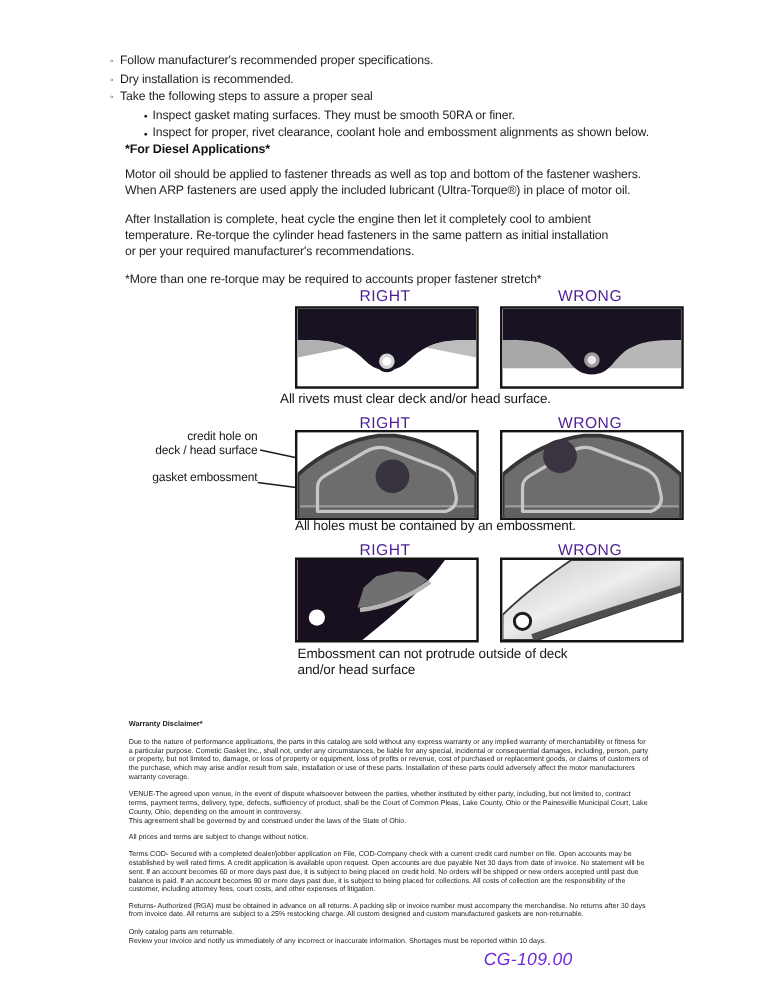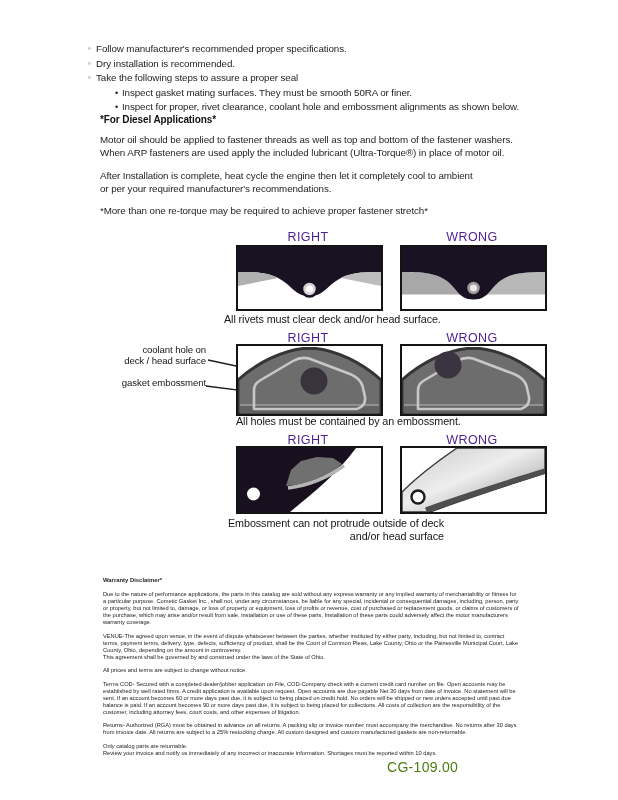--- a/index.html
+++ b/index.html
@@ -32,21 +32,21 @@
   .caption{position:absolute;font-size:10.8px;letter-spacing:-0.1px;color:#161616;line-height:12.5px;}
   .callout{
     position:absolute;text-align:right;font-size:9.6px;line-height:10.8px;
     letter-spacing:-0.1px;color:#161616;
   }
   .leader{position:absolute;}
   .warranty{position:absolute;left:103px;top:577px;width:416px;font-size:5.7px;line-height:7px;color:#232323;}
   .warranty h3{margin:0 0 7px 0;font-size:5.9px;font-weight:700;}
   .warranty p{margin:0 0 6.5px 0;}
   .warranty p.tight{margin-bottom:0;}
-  .pagecode{position:absolute;left:387px;top:759px;font-size:14px;letter-spacing:0.3px;color:#4d7c0f;}
+  .pagecode{position:absolute;left:387px;top:759px;font-size:14px;letter-spacing:0.3px;color:#6d28d9;font-style:italic;}
 </style>
 </head>
 <body>
 
 <div class="sheet">
 
 
   <div class="tips">
     <div class="tip">
       <span class="b">◦</span>
@@ -71,23 +71,24 @@
   </div>
 
   <div class="diesel">
     <h2>*For Diesel Applications*</h2>
     <div class="para">
       <div>Motor oil should be applied to fastener threads as well as top and bottom of the fastener washers.</div>
       <div>When ARP fasteners are used apply the included lubricant (Ultra-Torque®) in place of motor oil.</div>
     </div>
     <div class="para">
       <div>After Installation is complete, heat cycle the engine then let it completely cool to ambient</div>
+      <div>temperature. Re-torque the cylinder head fasteners in the same pattern as initial installation</div>
       <div>or per your required manufacturer's recommendations.</div>
     </div>
-    <div class="para">*More than one re-torque may be required to achieve proper fastener stretch*</div>
+    <div class="para">*More than one re-torque may be required to accounts proper fastener stretch*</div>
   </div>
 
   <div class="dlabel" style="left:234px;top:230px;">RIGHT</div>
   <div class="dlabel" style="left:398px;top:230px;">WRONG</div>
 
   <div class="box" style="left:236px;top:245px;">
     <svg width="143" height="62" viewBox="0 0 143 62">
       <rect x="0" y="0" width="143" height="62" fill="#ffffff"></rect>
       <path d="M0,0 H143 V25 C122,25 113,26 103,31 C88,38.5 87,49 71.5,49 C56,49 55,38.5 40,31 C30,26 21,25 0,25 Z" fill="#191222"></path>
       <path d="M0,25 C21,25 30,26 40,31 L0,39 Z" fill="#b0b0b0"></path>
@@ -105,21 +106,21 @@
       <circle cx="71.5" cy="41" r="7.5" fill="#9c9c9c" stroke="#191222" stroke-width="2.5"></circle>
       <circle cx="71.5" cy="41" r="3.5" fill="#e9e9e9"></circle>
     </svg>
   </div>
   <div class="caption" style="left:224px;top:313px;">All rivets must clear deck and/or head surface.</div>
 
   <div class="dlabel" style="left:234px;top:331px;">RIGHT</div>
   <div class="dlabel" style="left:398px;top:331px;">WRONG</div>
 
   <div class="callout" style="left:86px;top:345px;width:120px;">
-    <div>coolant hole on</div>
+    <div>credit hole on</div>
     <div>deck / head surface</div>
   </div>
   <div class="callout" style="left:86px;top:378px;width:120px;">gasket embossment</div>
 
   <svg class="leader" style="left:206px;top:350px;" width="114" height="52" viewBox="0 0 114 52">
     <line x1="2" y1="10" x2="110" y2="33" stroke="#1d1d1d" stroke-width="1.3"></line>
     <line x1="0" y1="36" x2="62" y2="44" stroke="#1d1d1d" stroke-width="1.3"></line>
   </svg>
 
   <div class="box" style="left:236px;top:344px;">
@@ -164,21 +165,21 @@
           <stop offset="0.45" stop-color="#eeeeee"></stop>
           <stop offset="1" stop-color="#8f8f8f"></stop>
         </linearGradient>
       </defs>
       <rect x="0" y="0" width="143" height="64" fill="#ffffff"></rect>
       <path d="M55,0 H143 V25 C104,38 66,50 28,64 H0 V44 C16,28 36,13 55,0 Z" fill="url(#g3)" stroke="#3a3a3a" stroke-width="1.5"></path>
       <path d="M143,23 C102,36 62,48 24,62" stroke="#4e4e4e" stroke-width="5.5" fill="none"></path>
       <circle cx="16" cy="49" r="6.5" fill="#ffffff" stroke="#1d1d1d" stroke-width="2.4"></circle>
     </svg>
   </div>
-  <div class="caption" style="left:228px;top:517px;text-align:right;">
+  <div class="caption" style="left:238px;top:517px;">
     <div>Embossment can not protrude outside of deck</div>
     <div>and/or head surface</div>
   </div>
 
   <div class="warranty">
     <h3>Warranty Disclaimer*</h3>
     <p>Due to the nature of performance applications, the parts in this catalog are sold without any express warranty or any implied warranty of merchantability or fitness for a particular purpose.  Cometic Gasket Inc., shall not, under any circumstances, be liable for any special, incidental or consequential damages, including, person, party or property, but not limited to, damage, or loss of property or equipment, loss of profits or revenue, cost of purchased or replacement goods, or claims of customers of the purchase, which may arise and/or result from sale, installation or use of these parts.  Installation of these parts could adversely affect the motor manufacturers warranty coverage.</p>
     <p class="tight">VENUE-The agreed upon venue, in the event of dispute whatsoever between the parties, whether instituted by either party, including, but not limited to, contract terms, payment terms, delivery, type, defects, sufficiency of product, shall be the Court of Common Pleas, Lake County, Ohio or the Painesville Municipal Court, Lake County, Ohio, depending on the amount in controversy.</p>
     <p>This agreement shall be governed by and construed under the laws of the State of Ohio.</p>
     <p>All prices and terms are subject to change without notice.</p>

